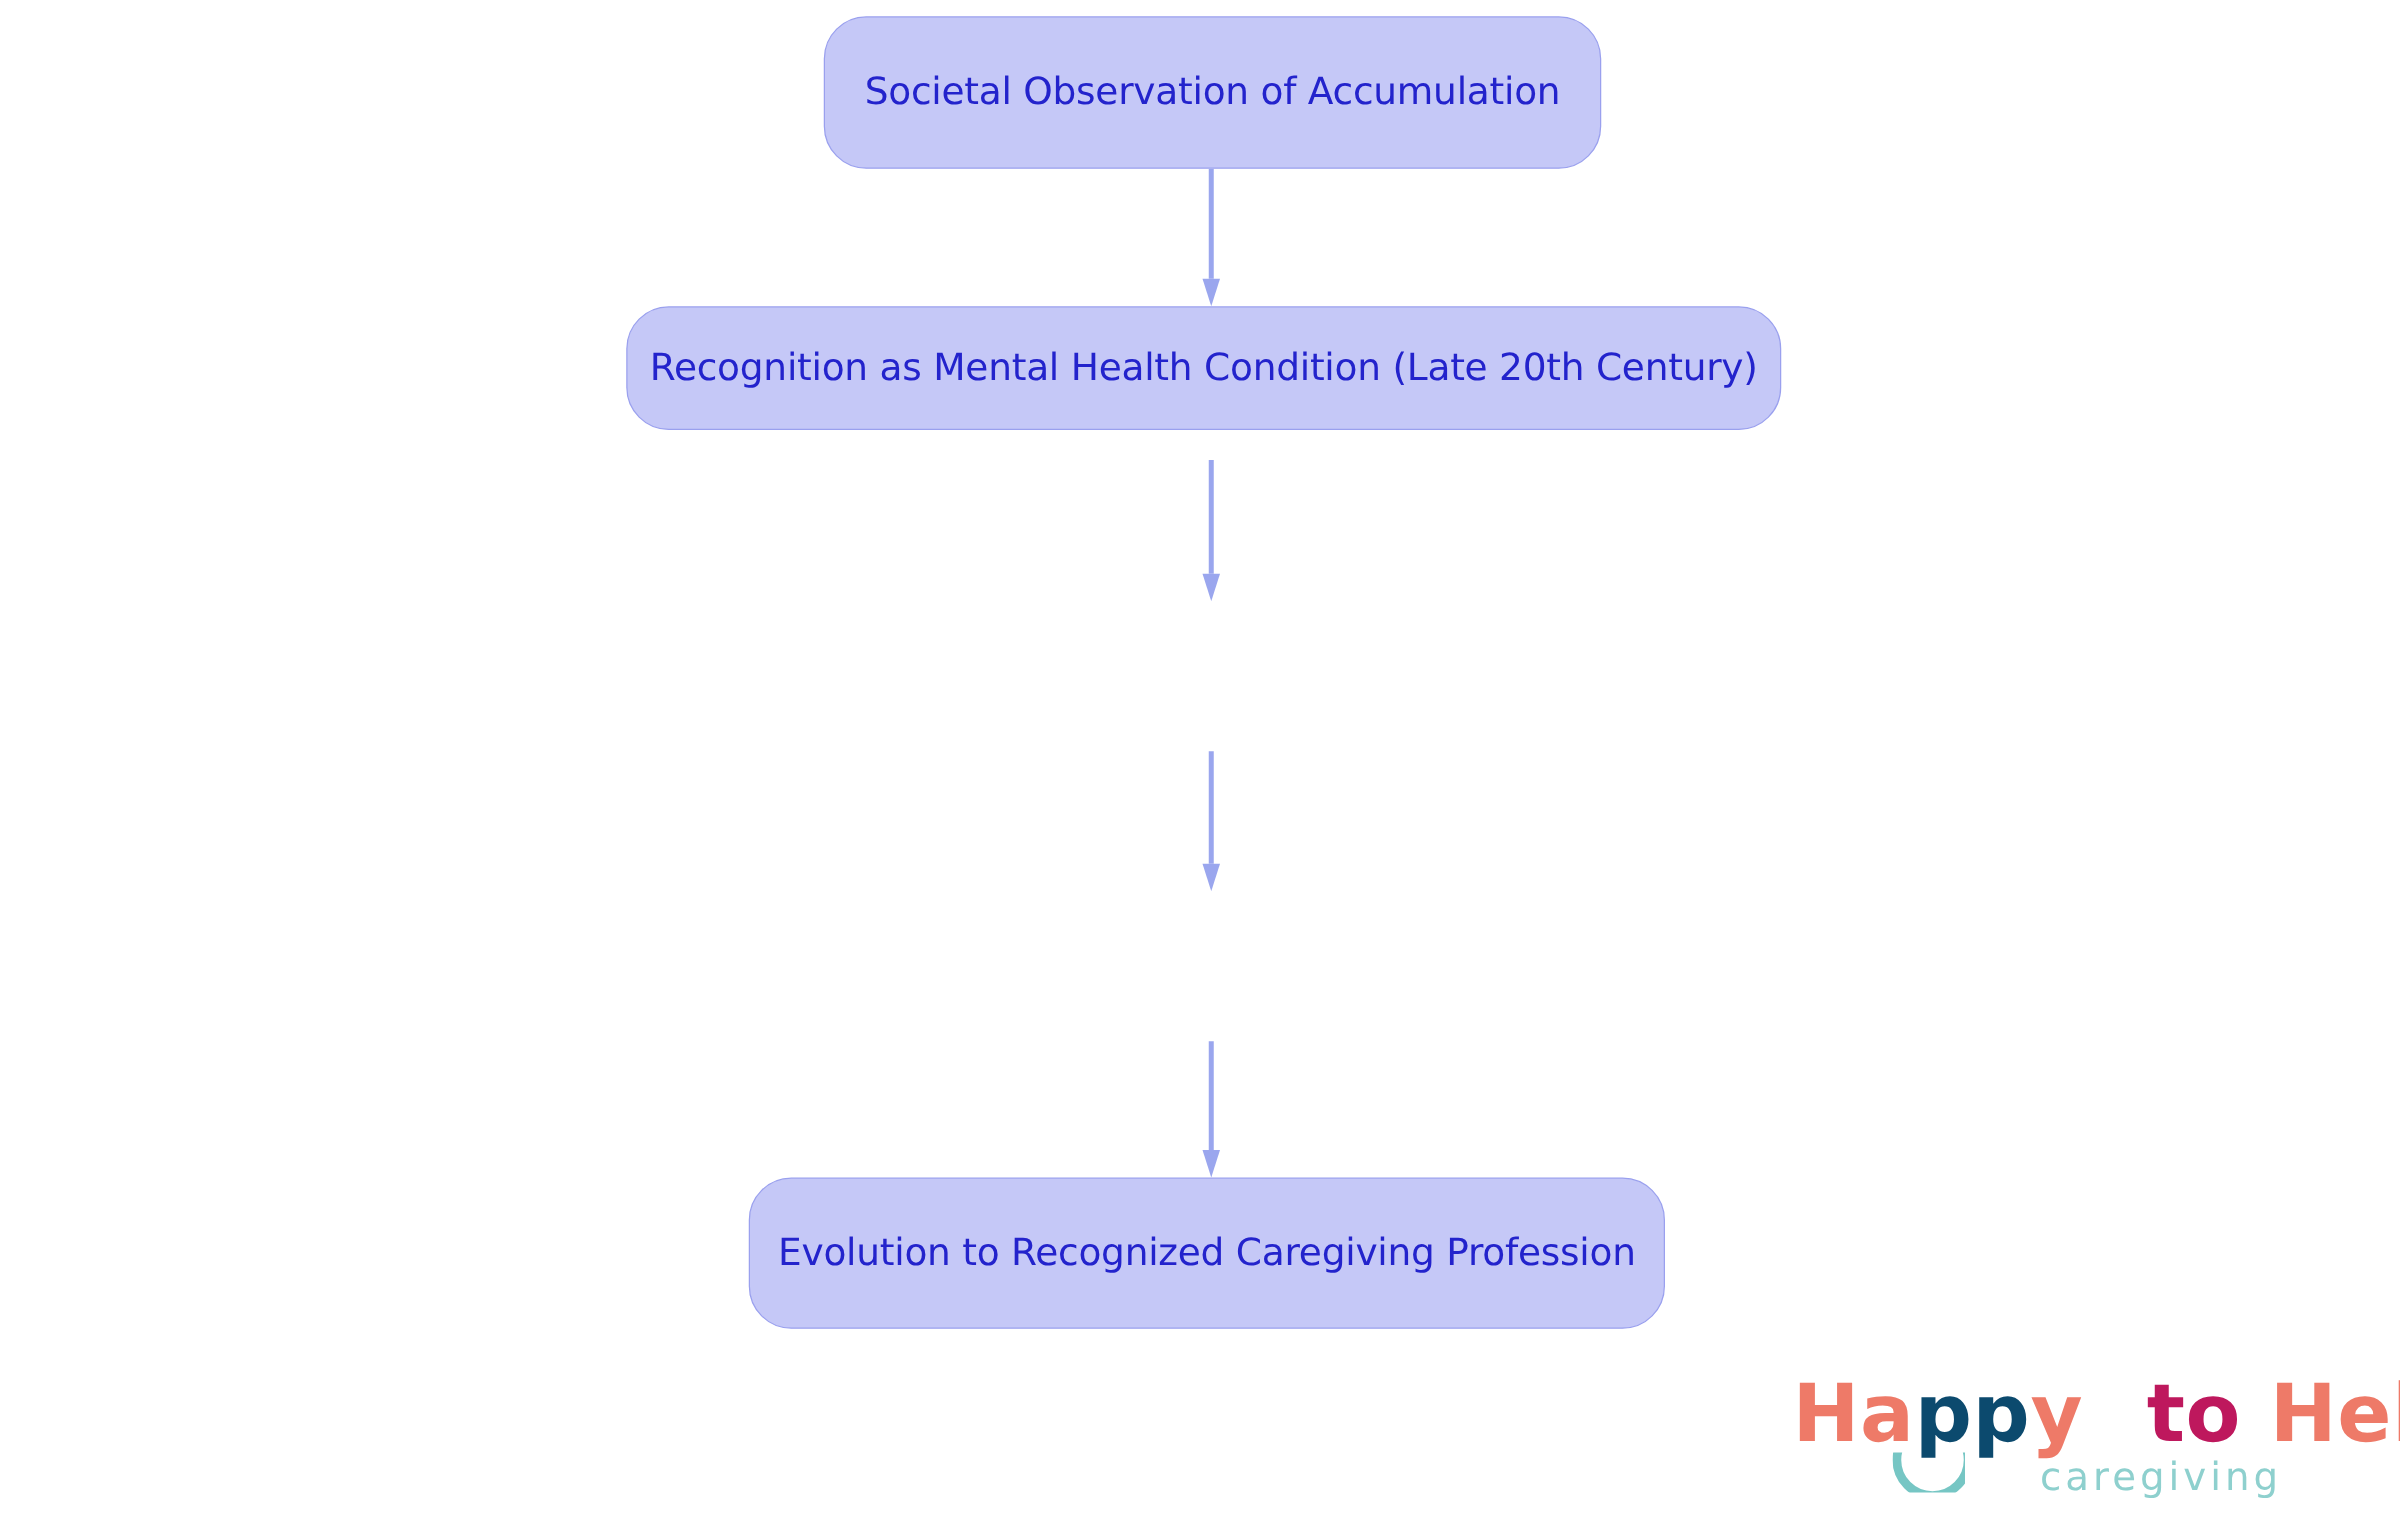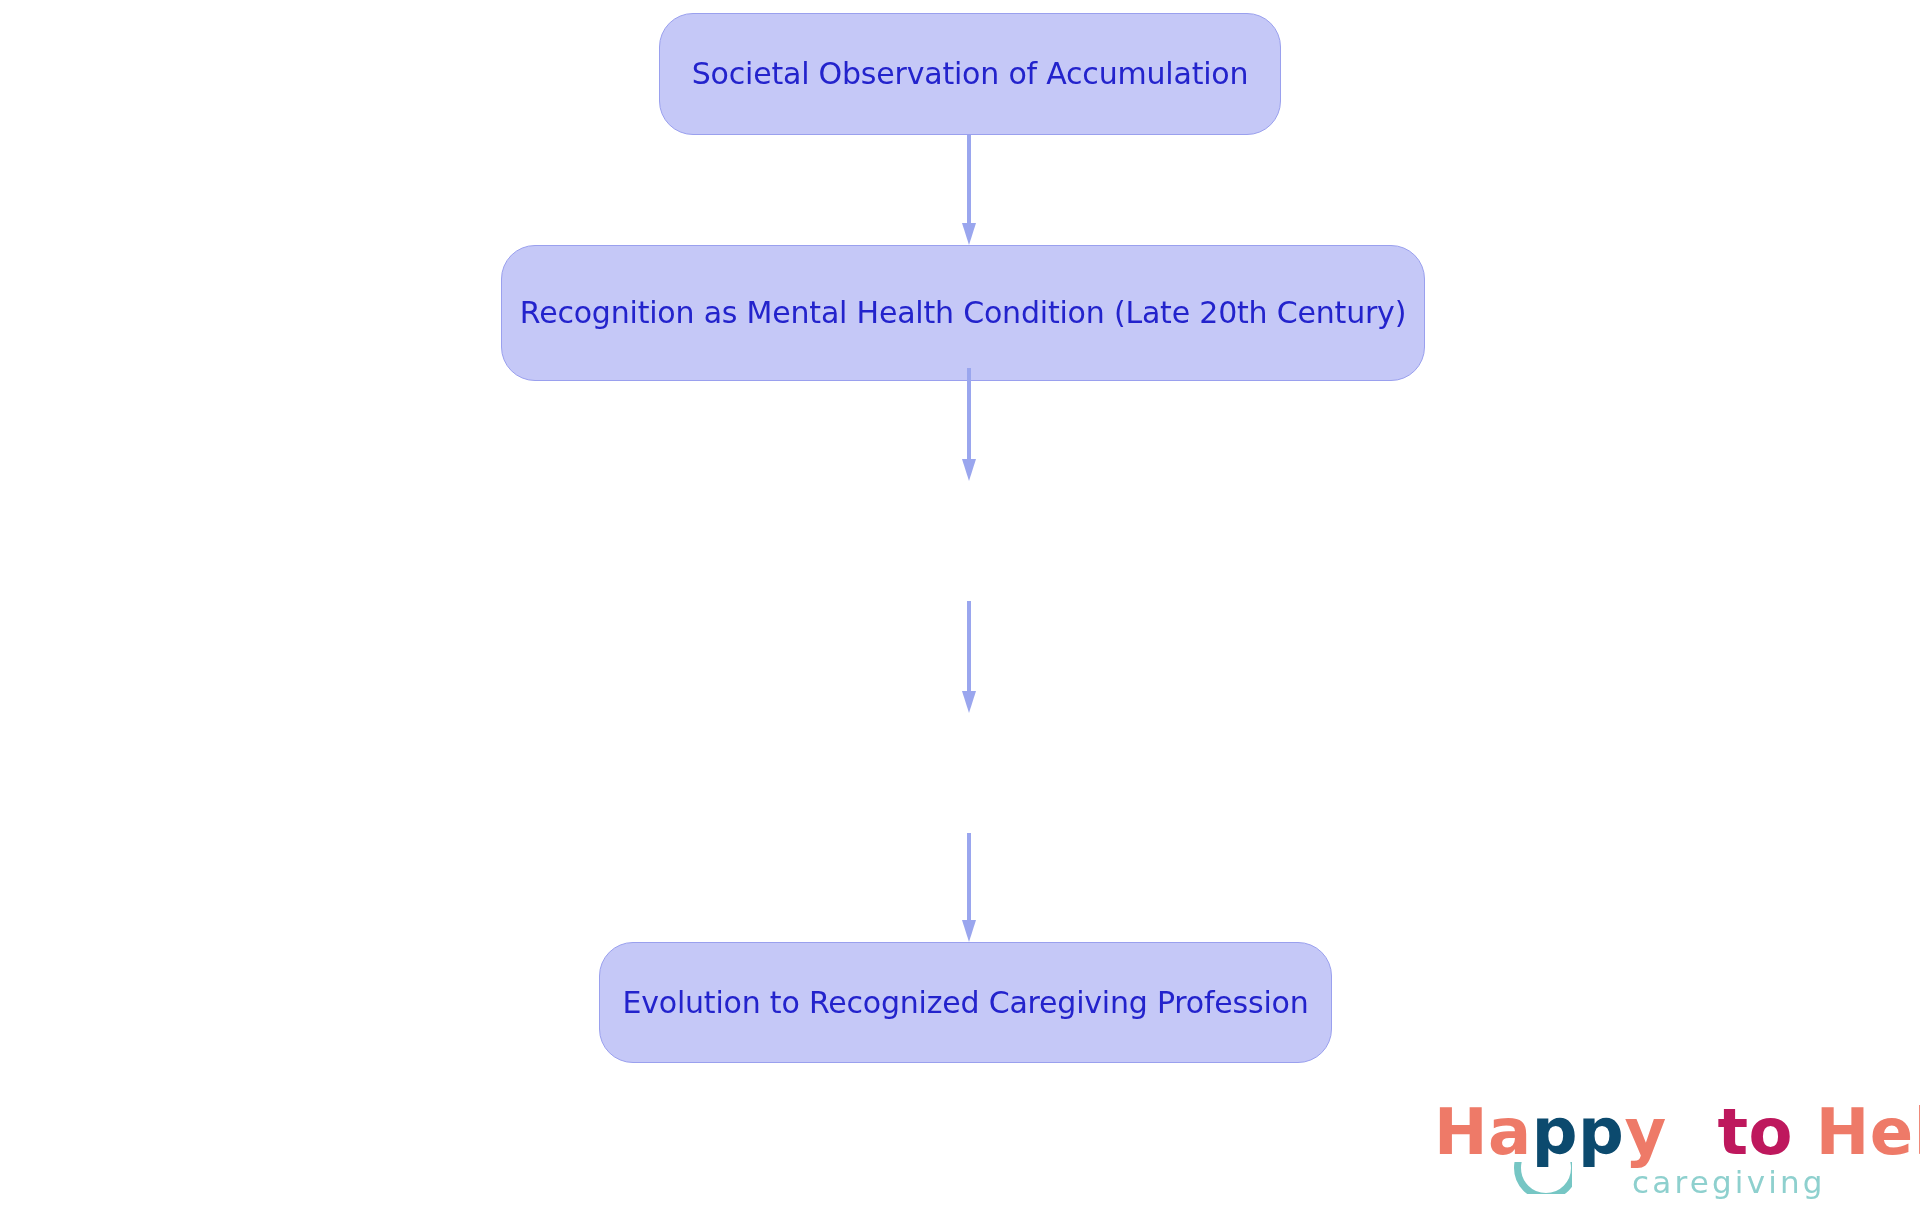--- a/index.html
+++ b/index.html
@@ -40,21 +40,21 @@
     line-height: 1;
   }
 
   .node-label {
     display: block;
     pointer-events: none;
   }
 
   
   #node-1 { left: 659px;  top: 13px;   width: 622px; height: 122px; }
-  #node-2 { left: 501px;  top: 245px;  width: 924px; height: 136px; }
+  #node-2 { left: 501px;  top: 245px;  width: 924px; height: 99px; }
   #node-3 { left: 715px;  top: 481px;  width: 506px; height: 120px; }
   #node-4 { left: 674px;  top: 713px;  width: 588px; height: 120px; }
   #node-5 { left: 599px;  top: 942px;  width: 733px; height: 121px; }
 
   
   .connector {
     position: absolute;
     left: 962px;
     width: 14px;
   }

